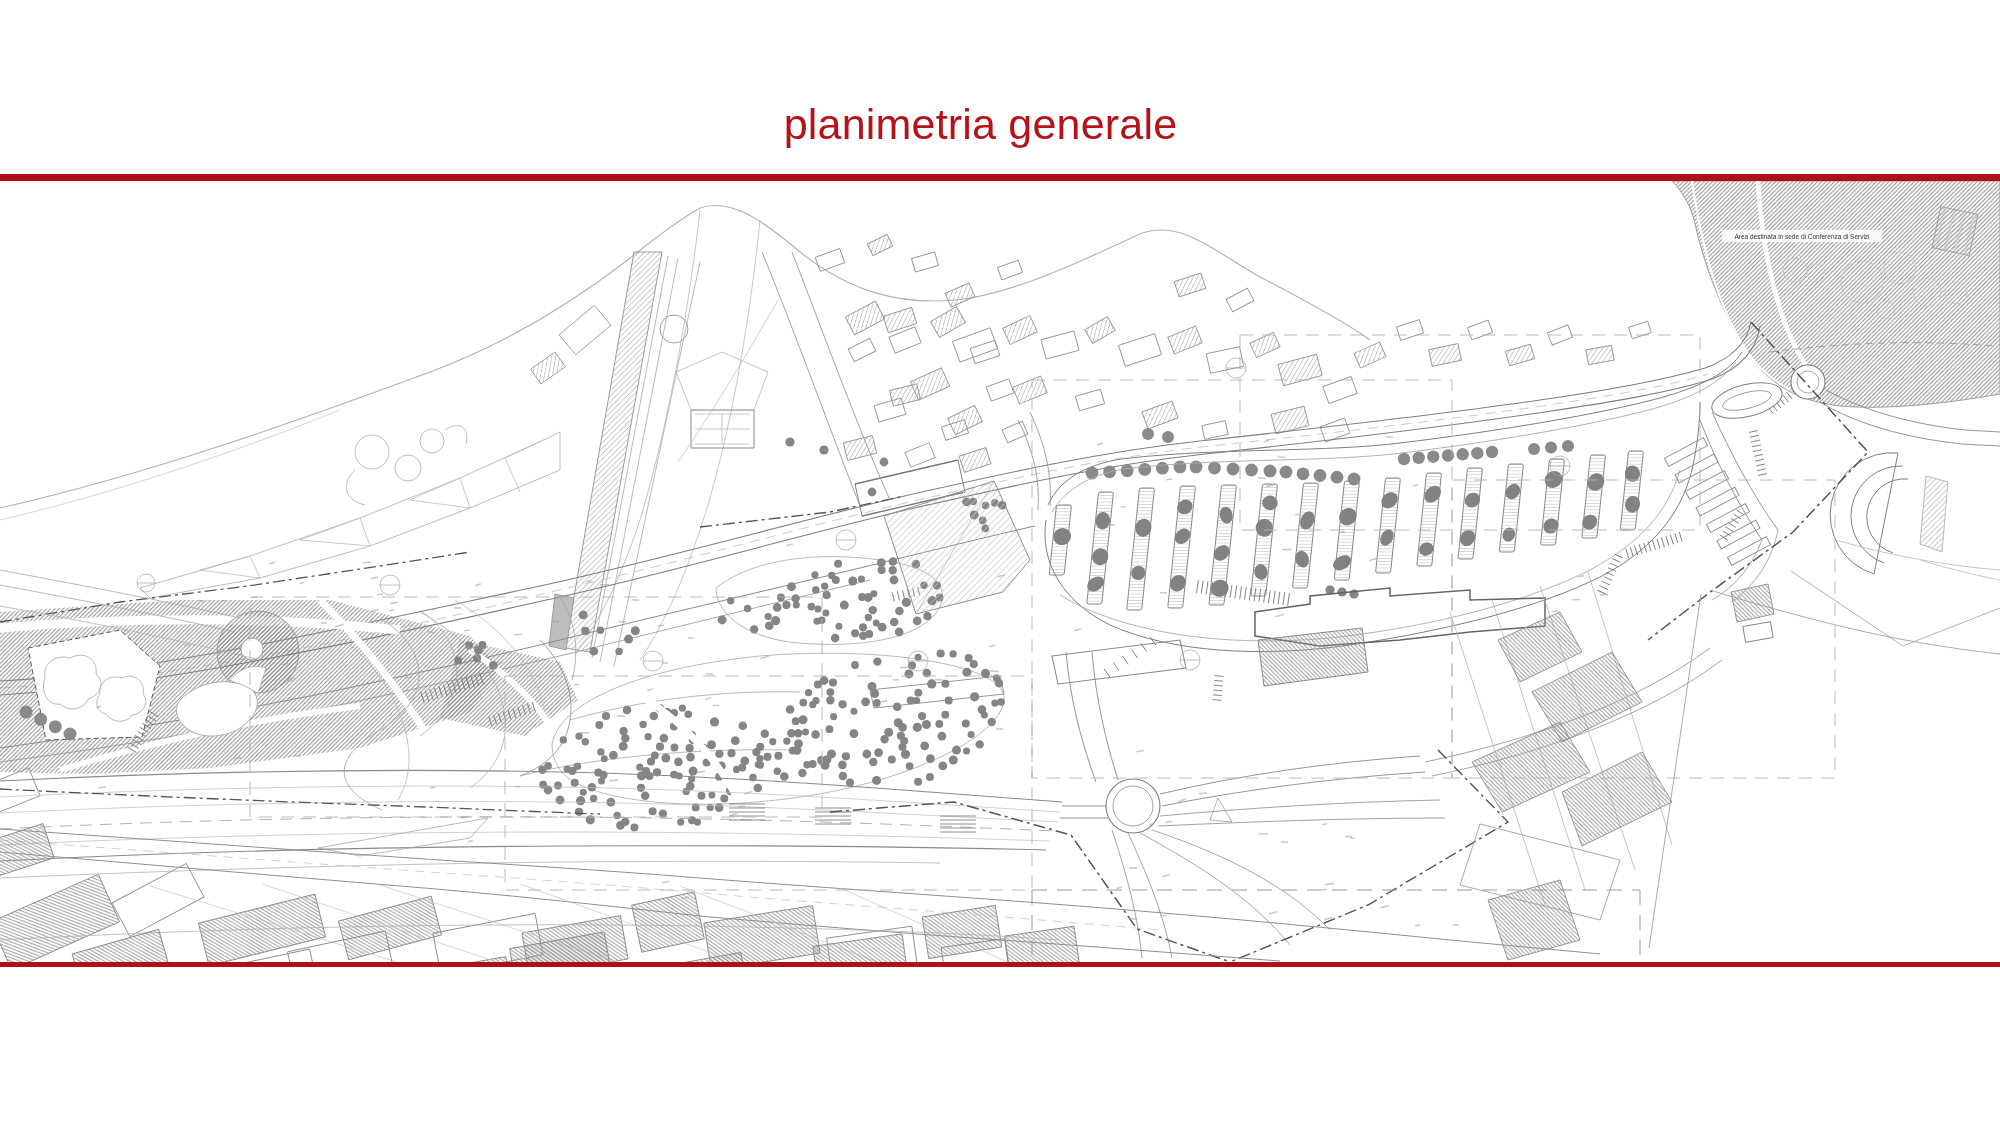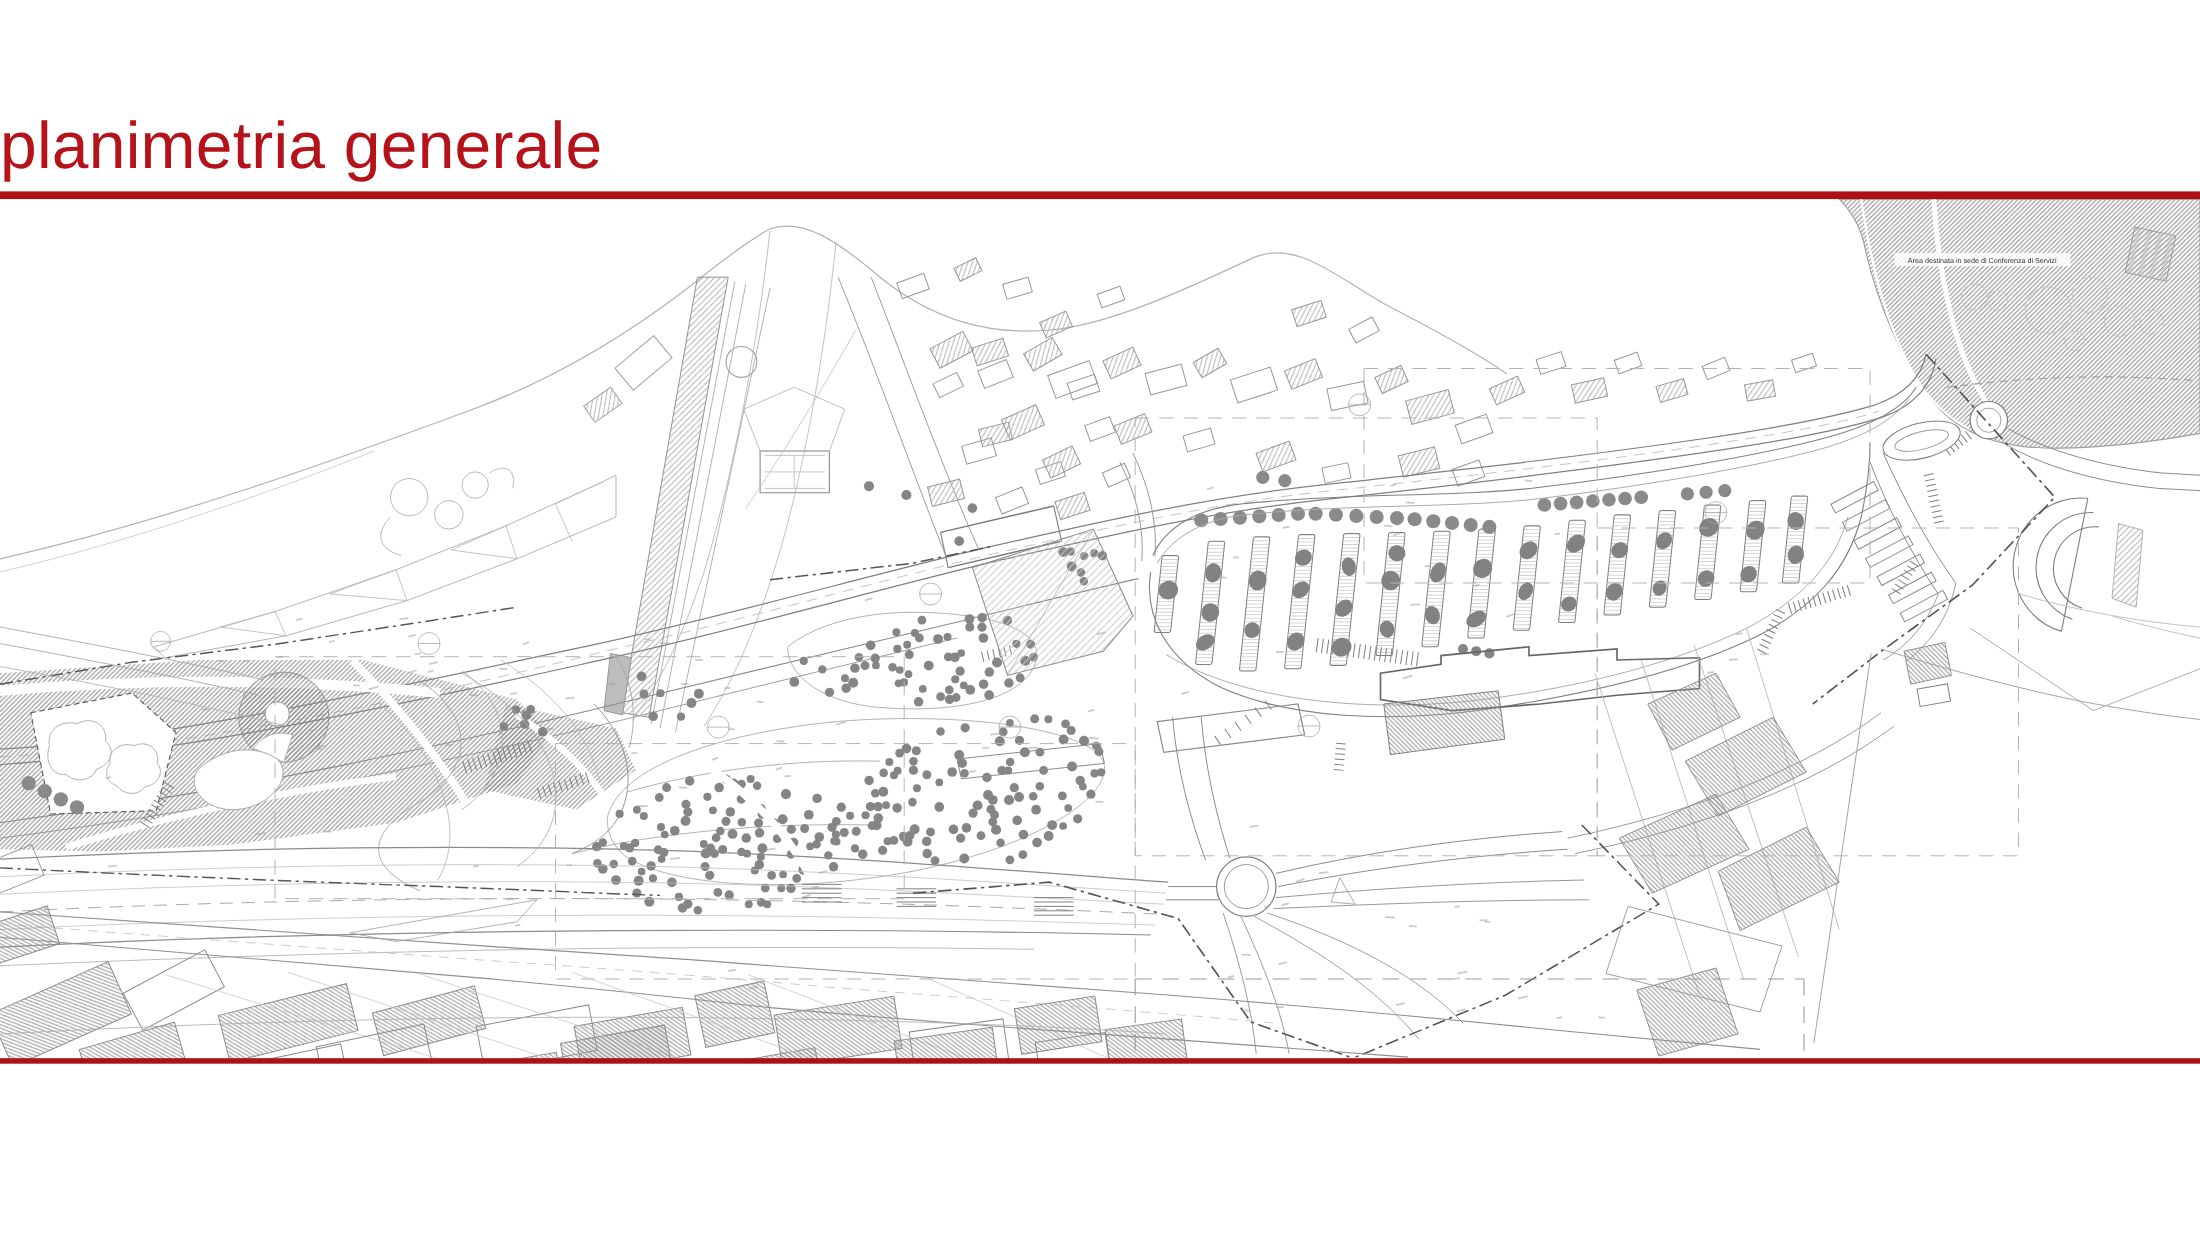--- a/index.html
+++ b/index.html
@@ -1,14 +1,14 @@
 <!DOCTYPE html>
 <html><head><meta charset="utf-8"><style>
 html,body{margin:0;padding:0;background:#ffffff;width:2000px;height:1125px;overflow:hidden}
-.title{position:absolute;top:0;left:0;width:1961px;text-align:left;font-family:"Liberation Sans",sans-serif;font-size:60px;font-weight:400;color:#b5121a;letter-spacing:0.2px;top:103px;line-height:1}
+.title{position:absolute;top:0;left:0;width:1961px;text-align:center;font-family:"Liberation Sans",sans-serif;font-size:43px;font-weight:400;color:#b5121a;letter-spacing:0.2px;top:103px;line-height:1}
 </style></head><body>
 
 <div class="title">planimetria generale</div>
 <svg width="2000" height="1125" viewBox="0 0 2000 1125" style="position:absolute;top:0;left:0" xmlns="http://www.w3.org/2000/svg">
 <defs>
 <pattern id="h1" width="4.2" height="4.2" patternUnits="userSpaceOnUse">
         <path d="M-1,1 L1,-1 M0,4.2 L4.2,0 M3.2,5.2 L5.2,3.2" stroke="#8a8a8a" stroke-width="1.0" fill="none"></path>
       </pattern>
 <pattern id="h2" width="4.2" height="4.2" patternUnits="userSpaceOnUse">
         <path d="M-1,3.2 L1,5.2 M0,0 L4.2,4.2 M3.2,-1 L5.2,1" stroke="#979797" stroke-width="1.0" fill="none"></path>

